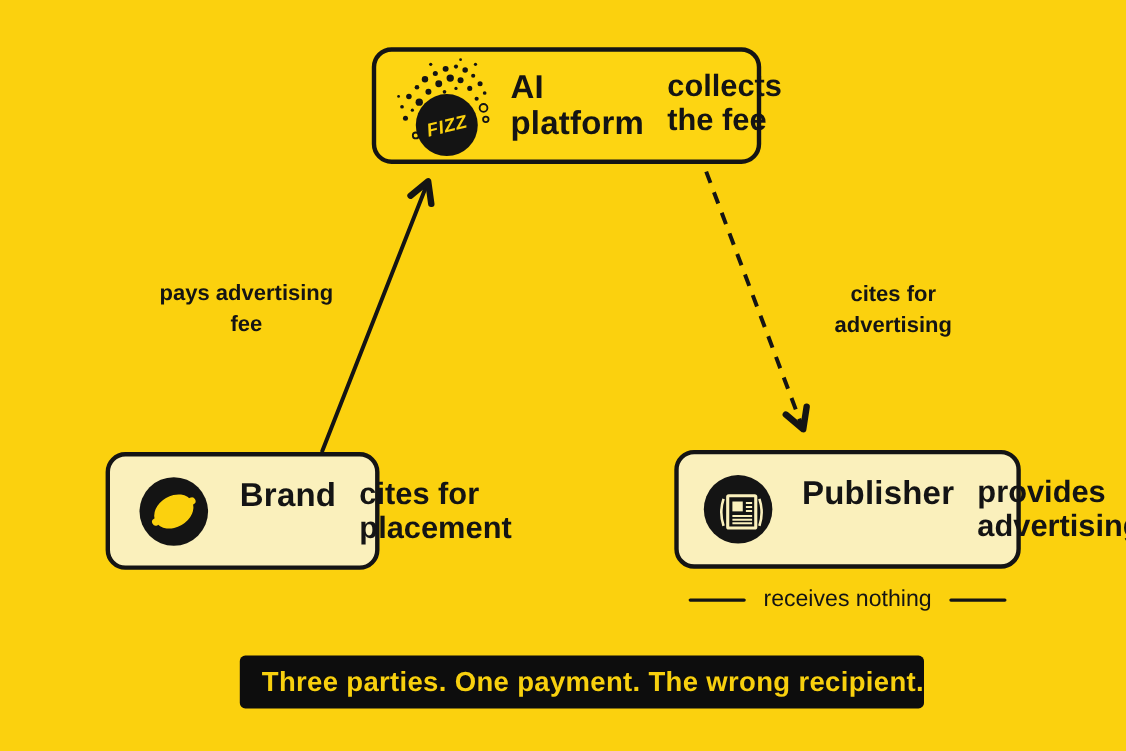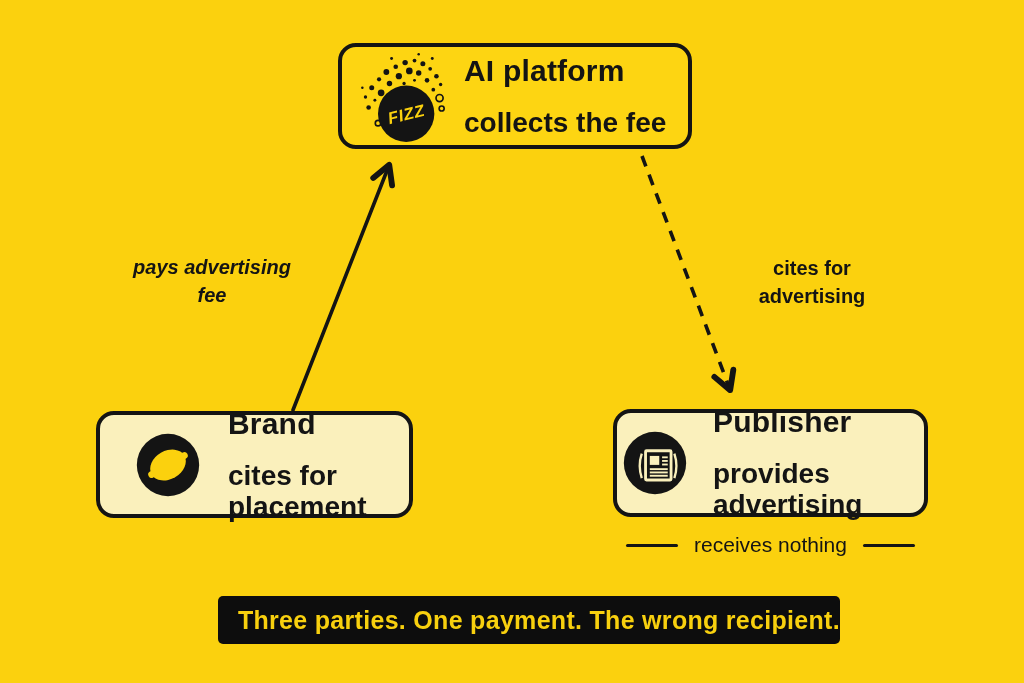--- a/index.html
+++ b/index.html
@@ -6,27 +6,27 @@
     --color-bg:#FBD10E; --color-bg-box:#FDD512; --color-cream:#FAF0BC;
     --color-ink:#141414; --color-banner-bg:#0D0D0D; --color-banner-text:#F8D00E;
     --color-lemon:#FBD10E;
   }
   html,body{margin:0;padding:0;background:var(--color-bg,#FBD10E);}
   *{box-sizing:border-box;font-family:"Liberation Sans",sans-serif;}
   .canvas{position:relative;width:1024px;height:683px;background:var(--color-bg,#FBD10E);overflow:hidden;}
   .arrow-layer{position:absolute;left:0;top:0;width:1024px;height:683px;pointer-events:none;}
   .node{position:absolute;display:flex;align-items:center;border:4px solid var(--color-ink,#141414);border-radius:18px;}
   .node-ai{left:338px;top:43px;width:354px;height:106px;background:var(--color-bg-box,#FDD512);padding-left:12px;gap:14px;}
-  .node-brand{left:96px;top:411px;width:317px;height:107px;background:var(--color-cream,#FAF0BC);padding-left:34px;gap:26px;}
-  .node-publisher{left:613px;top:409px;width:315px;height:108px;background:var(--color-cream,#FAF0BC);padding-left:4px;gap:24px;}
-  .node-text{display:flex;flex-direction:column;gap:21px;}
+  .node-brand{left:96px;top:411px;width:249px;height:107px;background:var(--color-cream,#FAF0BC);padding-left:24px;gap:26px;}
+  .node-publisher{left:613px;top:409px;width:315px;height:108px;background:var(--color-cream,#FAF0BC);padding-left:20px;gap:24px;}
+  .node-text{display:flex;flex-direction:row;gap:21px;}
   .node-title{font-size:30px;font-weight:bold;color:var(--color-ink,#141414);line-height:1.1;letter-spacing:0.2px;}
   .node-sub{font-size:28px;font-weight:600;color:var(--color-ink,#141414);line-height:1.1;}
   .edge-label{position:absolute;font-size:20px;font-weight:600;color:var(--color-ink,#141414);text-align:center;line-height:1.4;}
-  .edge-label-left{left:122px;top:253px;width:180px;font-style:italic;}
+  .edge-label-left{left:134px;top:253px;width:180px;}
   .edge-label-right{left:750px;top:254px;width:124px;}
   .note-row{position:absolute;left:613px;top:533px;width:315px;display:flex;align-items:center;justify-content:center;gap:16px;}
   .note-dash{width:52px;height:3px;background:var(--color-ink,#141414);border-radius:2px;flex:0 0 auto;}
   .note-text{font-size:21px;font-weight:normal;color:var(--color-ink,#141414);white-space:nowrap;}
   .banner{position:absolute;left:218px;top:596px;width:622px;height:48px;background:var(--color-banner-bg,#0D0D0D);
           border-radius:5px;display:flex;align-items:center;justify-content:flex-end;}
   .banner-text{font-size:25px;font-weight:bold;color:var(--color-banner-text,#F8D00E);letter-spacing:0.3px;white-space:nowrap;}
   .icon-svg{display:block;flex:0 0 auto;}
 </style>
 </head>

